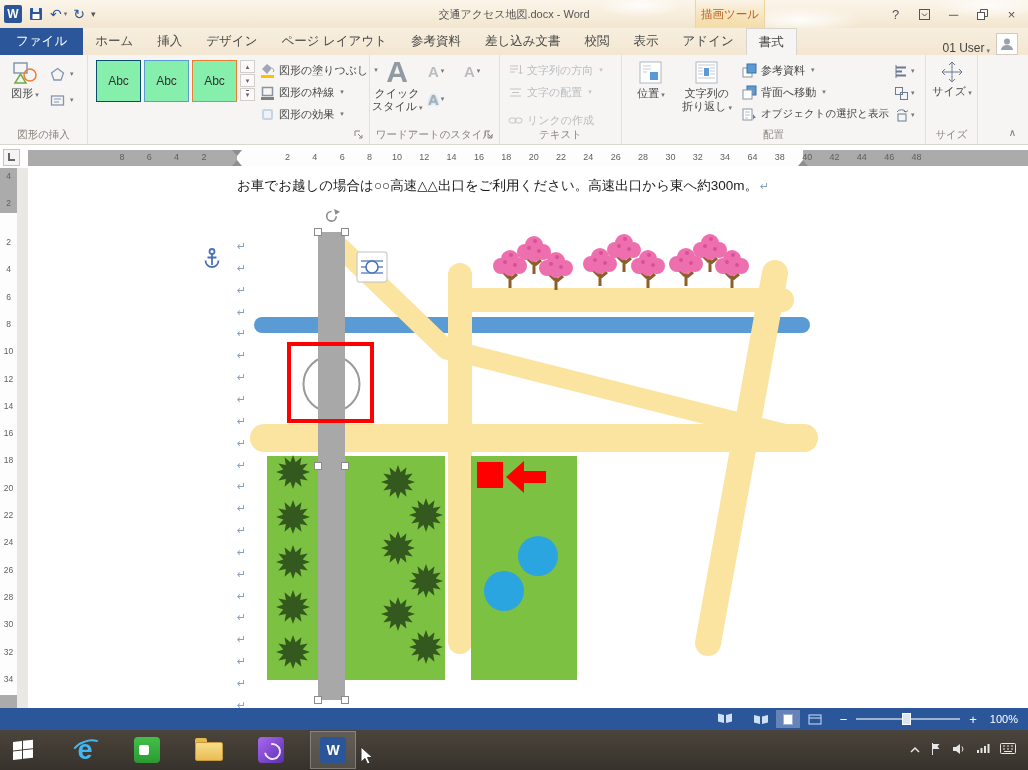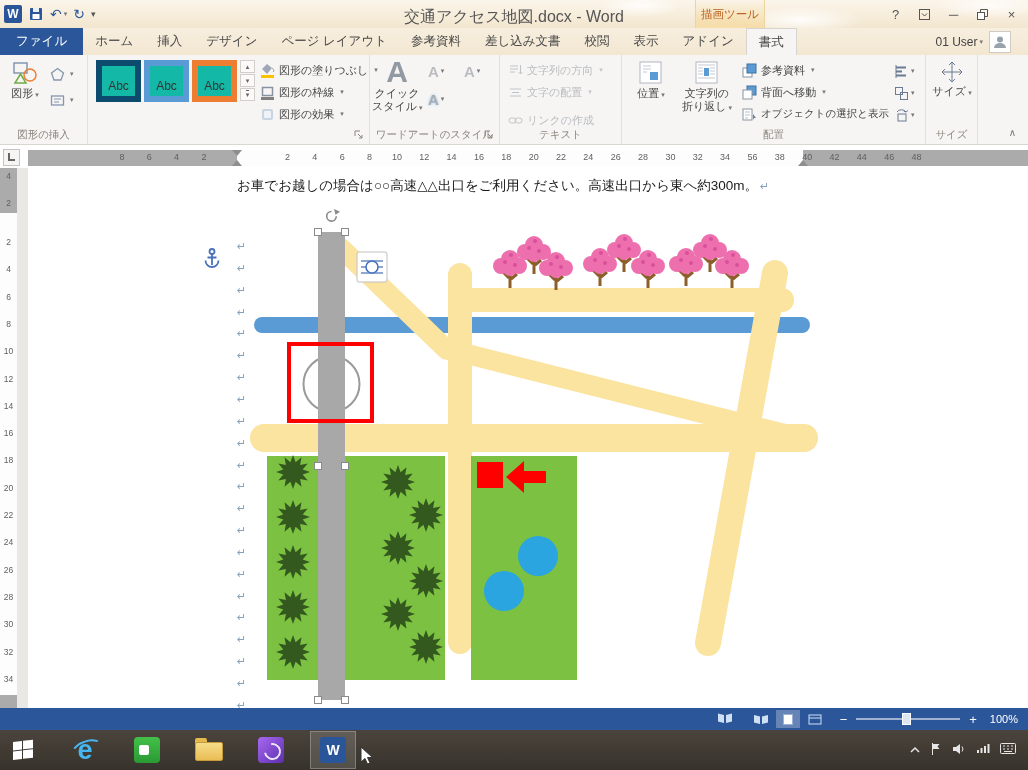--- a/index.html
+++ b/index.html
@@ -8,47 +8,47 @@
 
 .titlebar{position:absolute;left:0;top:0;width:1028px;height:28px;
  background:linear-gradient(#fbf5ea,#f5e9d4);
  background-image:radial-gradient(60px 16px at 640px 6px,rgba(255,255,255,.85),transparent 70%),
  radial-gradient(90px 20px at 800px 20px,rgba(255,255,255,.9),transparent 70%),
  radial-gradient(80px 18px at 990px 6px,rgba(255,255,255,.8),transparent 70%),
  linear-gradient(#fbf5ea,#f3e6cf)}
 .qat{position:absolute;left:4px;top:2px;display:flex;align-items:center;gap:6px;height:24px}
 .qbtn{display:flex;align-items:center;font-size:14px;color:#2b579a}
 .wlogo{width:18px;height:18px;background:#2a5699;color:#fff;font-weight:bold;font-size:12px;display:flex;align-items:center;justify-content:center;border-radius:2px}
-.title{position:absolute;left:50%;top:7px;transform:translateX(-50%);font-size:16px;color:#555;white-space:nowrap}
+.title{position:absolute;left:50%;top:7px;transform:translateX(-50%);font-size:11px;color:#555;white-space:nowrap}
 .ctxhdr{position:absolute;left:695px;top:0;width:70px;height:28px;display:flex;align-items:center;justify-content:center;
  color:#b85f1c;font-size:11.5px;background:linear-gradient(rgba(253,243,222,0),#f6ddA8);
  background:linear-gradient(rgba(253,243,222,0),#f6dda8);border-left:1px solid #ecd49e;border-right:1px solid #ecd49e}
 .winctl{position:absolute;right:2px;top:0;display:flex;height:28px}
 .winctl>span{width:29px;height:28px;display:flex;align-items:center;justify-content:center;color:#555;font-size:13px}
 
 .tabrow{position:absolute;left:0;top:28px;width:1028px;height:27px;background:linear-gradient(#f7eedf,#f3e7d1);display:flex;align-items:stretch}
 .tab{padding:0 12px;display:flex;align-items:center;font-size:12.5px;color:#4a4a4a;white-space:nowrap}
 .filetab{background:#2b579a;color:#fff;padding:12px 16px}
 .tab.active{background:#f6f5f4;border:1px solid #d8d4ce;border-bottom:none;color:#444}
 .tspacer{flex:1}
-.account{display:flex;align-items:center;font-size:12px;color:#444;padding-right:11px}
+.account{display:flex;align-items:flex-end;font-size:12px;color:#444;padding-right:4px}
 .avatar{width:22px;height:22px;background:#fff;border:1px solid #cfcac2;margin:0 6px;display:flex;align-items:center;justify-content:center}
 
 .ribbon{position:absolute;left:0;top:55px;width:1028px;height:90px;background:#f6f5f4;border-bottom:1px solid #d9d5cf}
 .group{position:absolute;top:0;height:89px;border-right:1px solid #e3e0db}
 .glabel{position:absolute;bottom:2px;left:0;right:0;text-align:center;font-size:10.5px;color:#8b857c;white-space:nowrap}
 .bigbtn{position:absolute;text-align:center;font-size:11px;color:#444}
 .bigbtn svg{display:block;margin:2px auto 1px}
 .bb-lbl{line-height:13px;font-size:11px;white-space:nowrap}
 .mini{position:absolute;width:34px;height:22px;display:flex;align-items:center;gap:3px}
 .rrow{position:absolute;height:20px;display:flex;align-items:center;gap:4px;font-size:11px;color:#444;white-space:nowrap}
 .rrow.dis{color:#b9bcc0}
 .da{font-size:7px;color:#777;margin-left:2px}
 .dis .da{color:#c4c7ca}
-.preset{position:absolute;top:5px;width:45px;height:42px;background:#14b8a6;border:6px solid #0c4a6e;text-align:center;line-height:40px;font-size:12px;color:#333}
+.preset{position:absolute;top:5px;width:45px;height:42px;background:#86efac;border:1px solid #0c4a6e;text-align:center;line-height:40px;font-size:12px;color:#333}
 .preset.p2{border-color:#5b9bd5}
 .preset.p3{border-color:#ed7d31}
 .gal{position:absolute;width:15px;height:13px;border:1px solid #d2cfca;background:#fbfaf9;font-size:7px;text-align:center;line-height:11px;color:#666}
 .bigA{font-size:30px;font-weight:bold;color:#9199a3;line-height:30px;display:block}
 .smA{font-size:15px;font-weight:bold;color:#b9bcc0}
 .smA.fx{text-shadow:0 0 3px #8fc1ea;color:#a9adb2}
 .sbtn{position:absolute;display:flex;align-items:center;height:24px}
 .dlaunch{position:absolute;right:3px;bottom:3px;width:12px;height:12px}
 .collapse{position:absolute;right:12px;bottom:6px;font-size:10px;color:#777}
 
@@ -401,21 +401,21 @@
       <span class="rnum" style="left: 470.95px;">16</span>
       <span class="rnum" style="left: 498.3px;">18</span>
       <span class="rnum" style="left: 525.65px;">20</span>
       <span class="rnum" style="left: 553px;">22</span>
       <span class="rnum" style="left: 580.35px;">24</span>
       <span class="rnum" style="left: 607.7px;">26</span>
       <span class="rnum" style="left: 635.05px;">28</span>
       <span class="rnum" style="left: 662.4px;">30</span>
       <span class="rnum" style="left: 689.75px;">32</span>
       <span class="rnum" style="left: 717.1px;">34</span>
-      <span class="rnum" style="left: 744.45px;">56</span>
+      <span class="rnum" style="left: 744.45px;">64</span>
       <span class="rnum" style="left: 771.8px;">38</span>
       <span class="rnum" style="left: 799.15px;">40</span>
       <span class="rnum" style="left: 826.5px;">42</span>
       <span class="rnum" style="left: 853.85px;">44</span>
       <span class="rnum" style="left: 881.2px;">46</span>
       <span class="rnum" style="left: 908.55px;">48</span>
     </div>
 </div>
 
 <div class="vruler">

